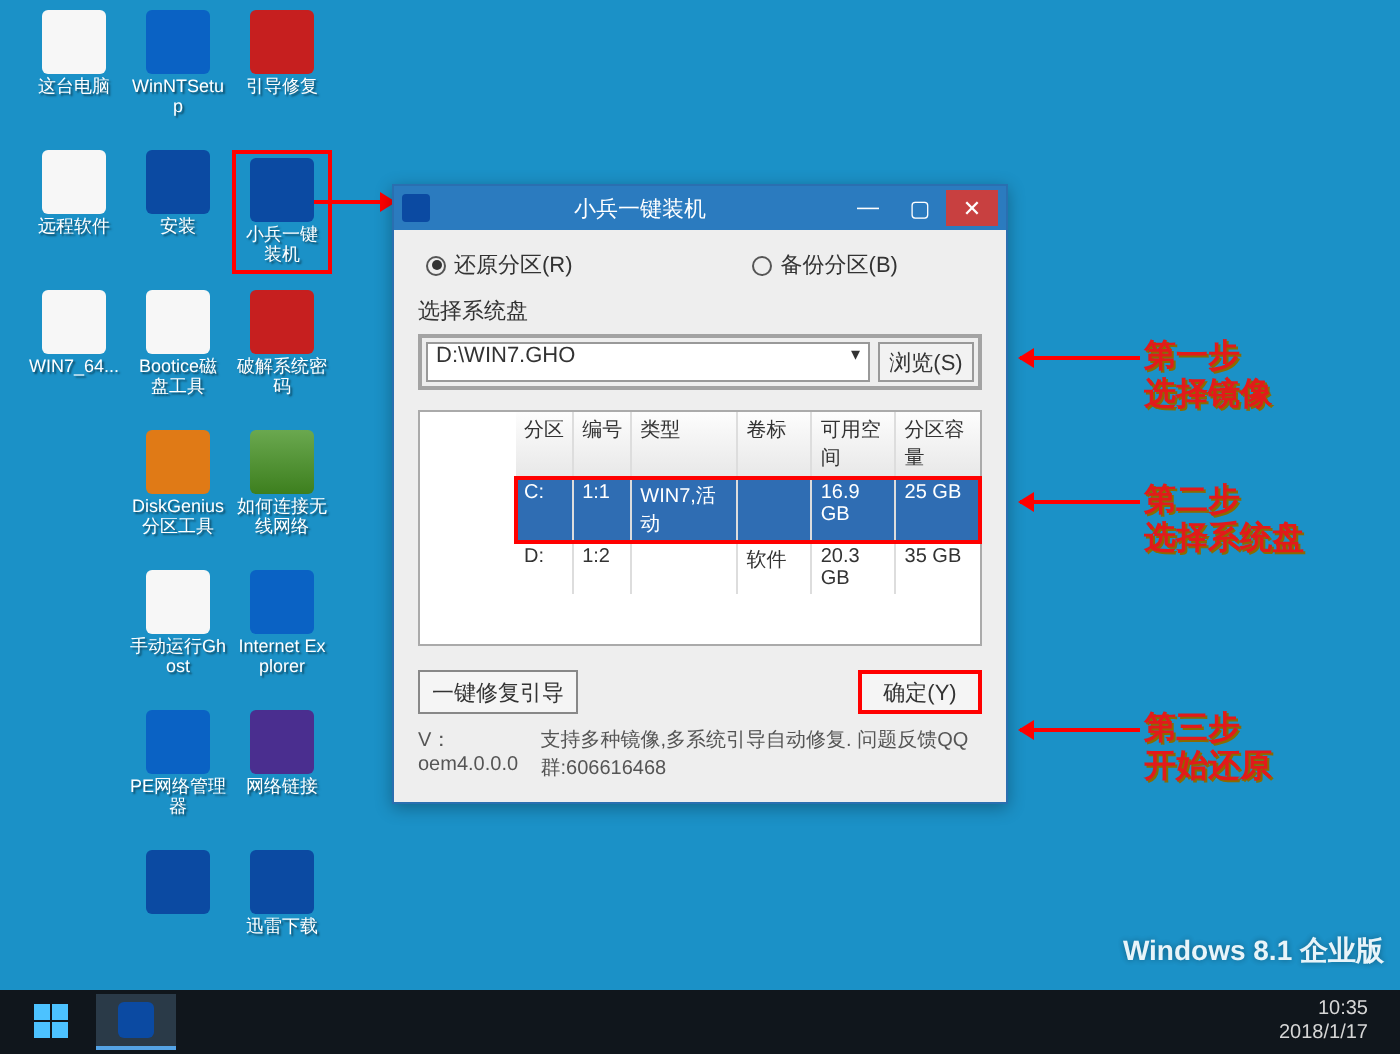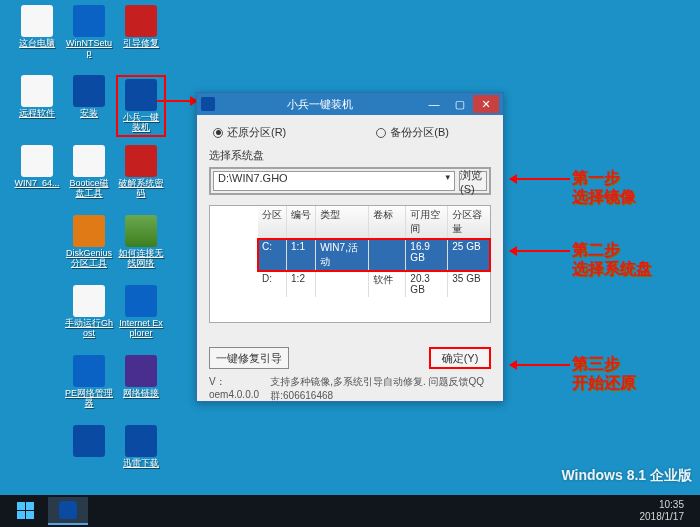--- a/index.html
+++ b/index.html
@@ -1,21 +1,21 @@
 <!DOCTYPE html>
 <html><head>
 <meta charset="utf-8">
 <style>
 * { margin: 0; padding: 0; box-sizing: border-box; font-family: "Microsoft YaHei", SimSun, sans-serif; }
 body { width: 700px; height: 527px; background: #1b91c7; position: relative; overflow: hidden; }
 
 
 .desktop { position: absolute; top: 0; left: 0; width: 100%; height: 100%; }
 .icon-grid { position: absolute; top: 5px; left: 12px; display: grid; grid-template-columns: repeat(3, 50px); grid-auto-rows: 62px; gap: 8px 2px; }
-.d-icon { display: flex; flex-direction: column; align-items: center; color: #fff; font-size: 9px; text-align: center; cursor: pointer; text-decoration: underline; }
+.d-icon { display: flex; flex-direction: column; align-items: center; color: #fff; font-size: 9px; text-align: center; cursor: pointer; }
 .d-icon .ico { width: 32px; height: 32px; margin-bottom: 2px; display: flex; align-items: center; justify-content: center; border-radius: 3px; font-size: 18px; }
 .d-icon .lbl { line-height: 1.1; max-width: 48px; word-break: break-all; text-shadow: 1px 1px 1px rgba(0,0,0,.5); }
 .highlight-icon { border: 2px solid #f00; padding: 2px; }
 
 
 .ico-white { background: #f7f7f7; color: #333; }
 .ico-blue { background: #0a62c4; color: #fff; }
 .ico-deepblue { background: #0b4aa2; color: #fff; }
 .ico-red { background: #c61f1f; color: #fff; }
 .ico-orange { background: #e07a16; color: #fff; }
@@ -38,36 +38,36 @@
 .dlg-body { padding: 10px 12px 6px; color: #333; }
 .radios { display: flex; gap: 90px; margin-bottom: 8px; padding: 0 4px; text-align: right; }
 .radio-opt { display: flex; align-items: center; gap: 4px; font-size: 11px; }
 .radio-dot { width: 10px; height: 10px; border: 1px solid #555; border-radius: 50%; display: inline-flex; align-items: center; justify-content: center; }
 .radio-dot.on::after { content:''; width: 5px; height:5px; background:#333; border-radius:50%; }
 
 .section-lbl { font-size: 11px; margin-bottom: 4px; }
 .path-row { display: flex; gap: 4px; margin-bottom: 10px; border: 2px solid #a3a3a3; padding: 2px; }
 .path-input { flex: 1; height: 20px; border: 1px solid #999; background: #fff; padding: 0 4px; font-size: 11px; }
 .path-input .caret { float: right; font-size: 9px; }
-.browse-btn { width: 28px; height: 20px; border: 1px solid #999; background: #f2f2f2; font-size: 11px; display: flex; align-items: center; justify-content: center; }
+.browse-btn { width: 48px; height: 20px; border: 1px solid #999; background: #f2f2f2; font-size: 11px; display: flex; align-items: center; justify-content: center; }
 
 .table-wrap { border: 1px solid #aaa; height: 118px; background: #fff; padding-left: 48px; }
 .thead { display: flex; background: linear-gradient(#fdfdfd,#e8e8e8); border-bottom: 1px solid #ccc; font-size: 10px; }
 .thead div, .trow div { padding: 2px 4px; border-right: 1px solid #ddd; }
 .col-part { width: 34px; }
 .col-num { width: 34px; }
 .col-type { width: 64px; }
 .col-label { width: 44px; }
 .col-space { width: 50px; }
 .col-cap { width: 50px; border-right: none !important; }
 .trow { display: flex; font-size: 10px; border-bottom: 0px solid #eee; }
 .trow.selected { background: #2f6db3; color: #fff; }
 .row-hl { outline: 2px solid #f00; outline-offset: -1px; }
 
-.bottom-bar { display: flex; justify-content: space-between; align-items: center; margin-top: 24px; text-align: center; }
+.bottom-bar { display: flex; justify-content: space-between; align-items: center; margin-top: 12px; text-align: center; }
 .btn { min-width: 62px; height: 22px; border: 1px solid #888; background: #f5f5f5; font-size: 11px; display: inline-flex; align-items: center; justify-content: center; padding: 0 6px; }
 .btn.ok { border: 2px solid #f00; }
 .statusbar { font-size: 10px; color: #555; margin-top: 6px; display: flex; gap: 8px; }
 
 
 .callout { position: absolute; width: 150px; }
 .callout .arrow { position: absolute; left: -62px; top: 10px; width: 60px; height: 2px; background: #f00; }
 .callout .arrow::before { content:''; position:absolute; left:-1px; top:-4px; border-right:8px solid #f00; border-top:5px solid transparent; border-bottom:5px solid transparent; }
 .callout .step-t { color: #e21a1a; font-weight: bold; font-size: 16px; text-shadow: 1px 1px 0 #8b6a00; }
 .callout .step-s { color: #e21a1a; font-weight: bold; font-size: 16px; text-shadow: 1px 1px 0 #8b6a00; margin-top: -2px; }

